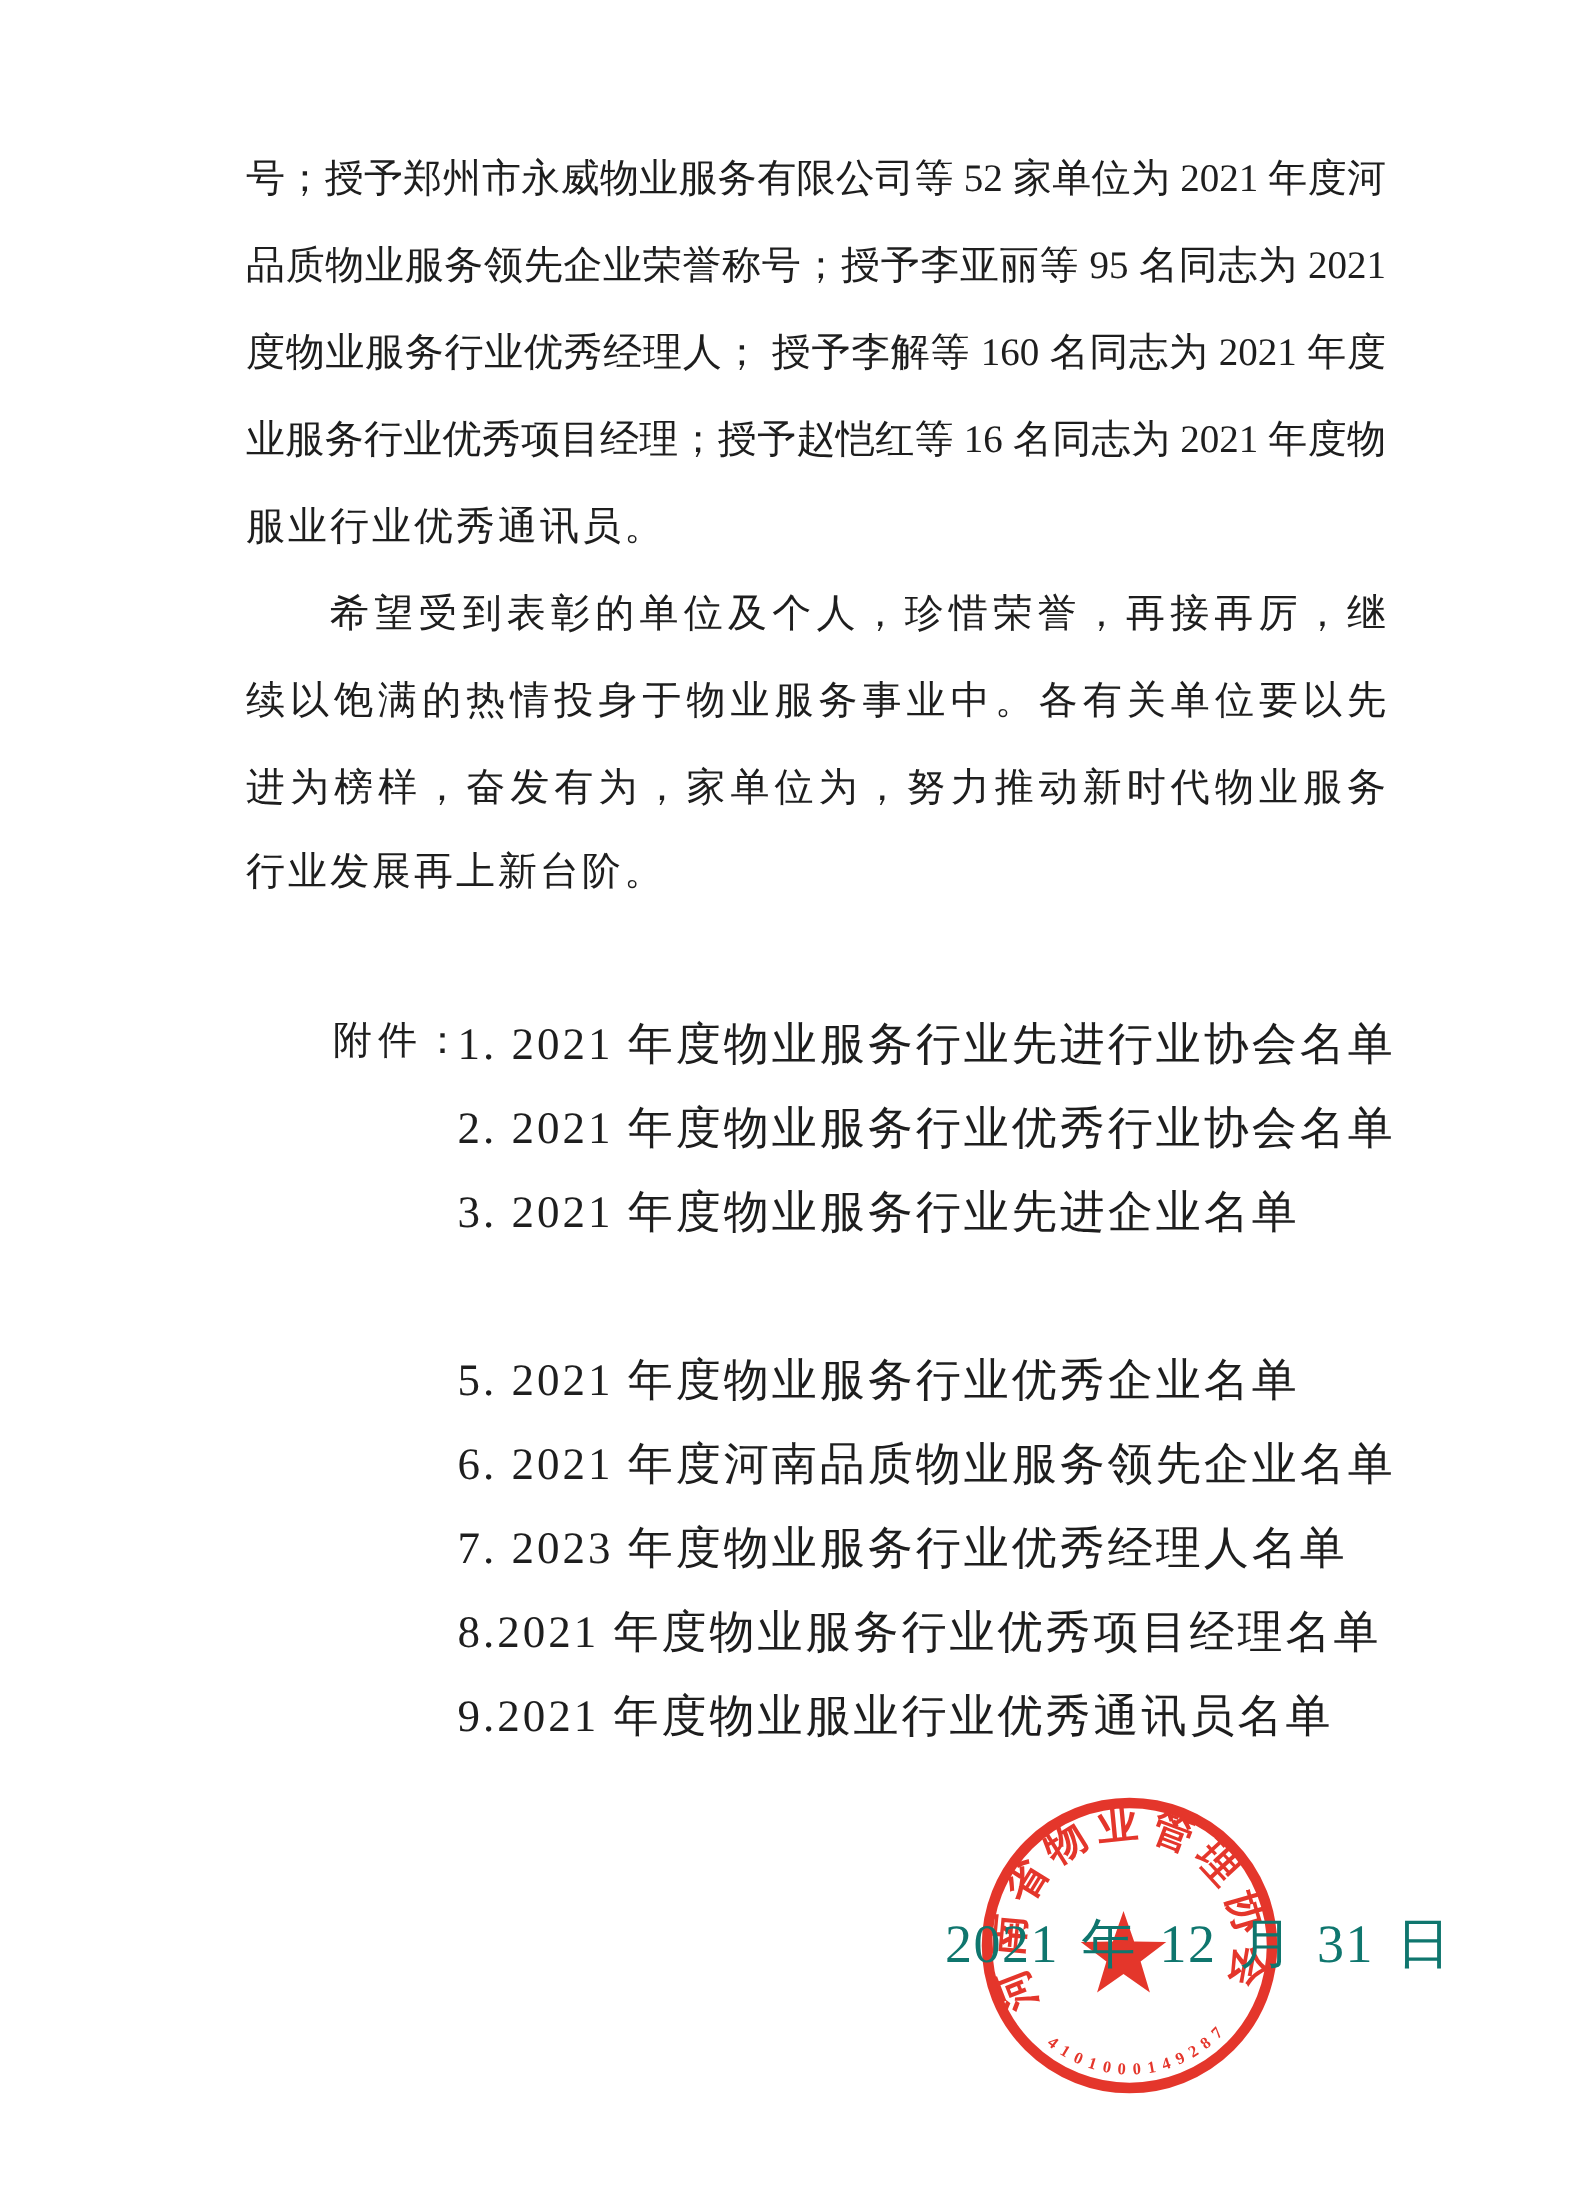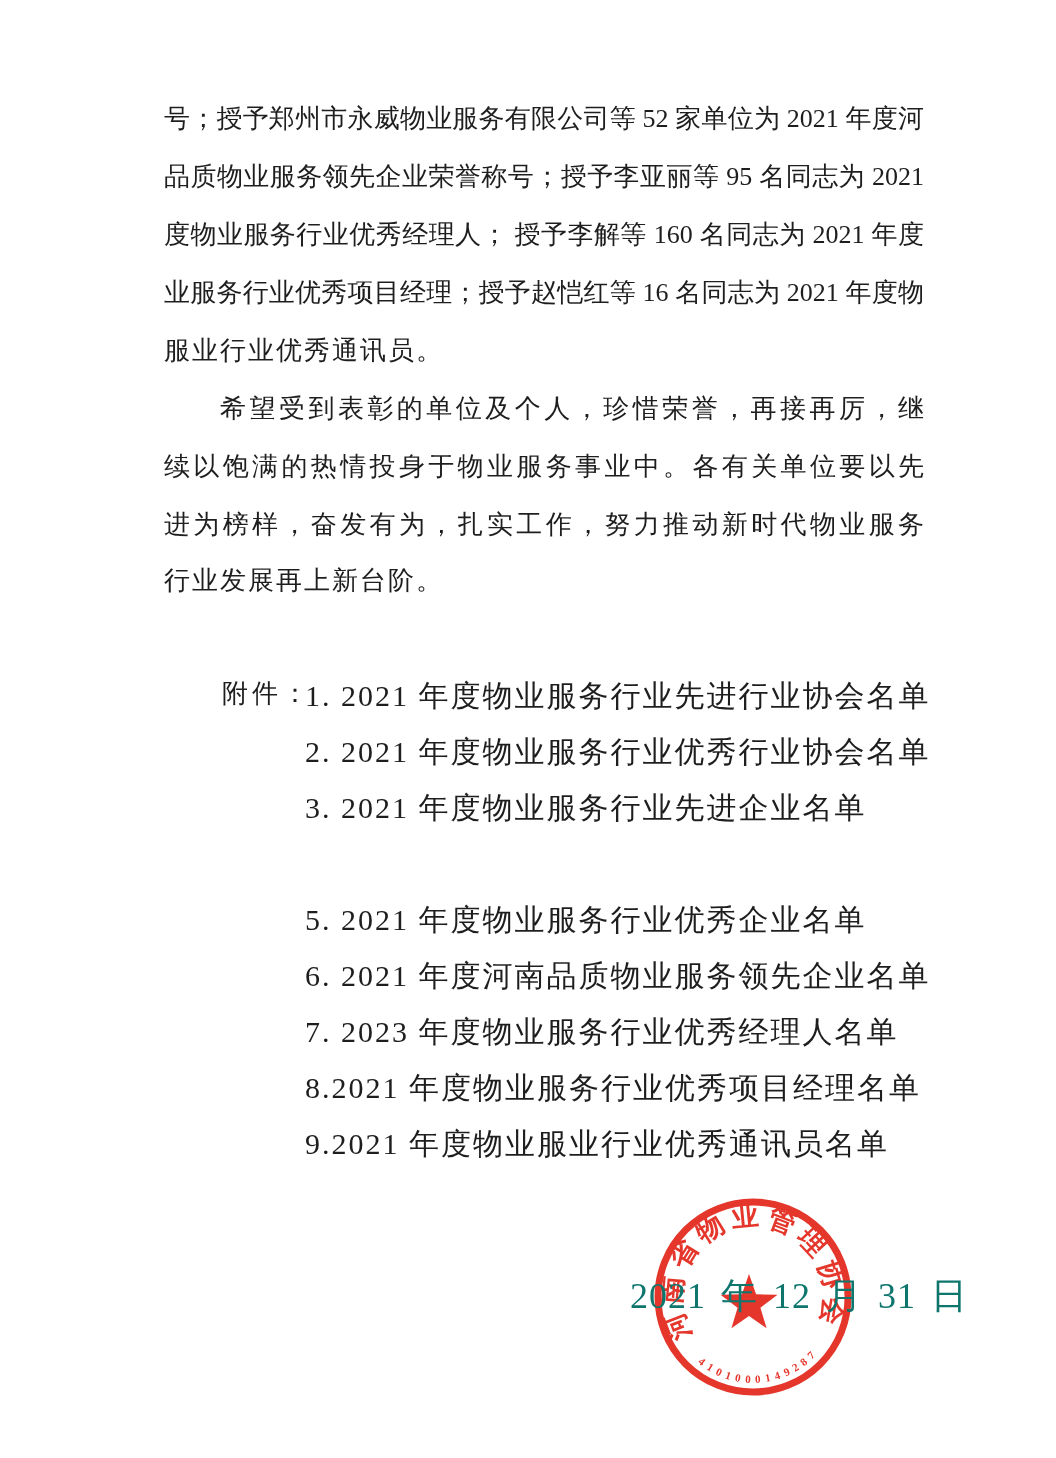--- a/index.html
+++ b/index.html
@@ -48,21 +48,21 @@
 <div class="page">
 
   <div class="bline" style="top:100px">号；授予郑州市永威物业服务有限公司等 52 家单位为 2021 年度河南</div>
   <div class="bline" style="top:158px">品质物业服务领先企业荣誉称号；授予李亚丽等 95 名同志为 2021 年</div>
   <div class="bline" style="top:216px">度物业服务行业优秀经理人； 授予李解等 160 名同志为 2021 年度物</div>
   <div class="bline" style="top:274px">业服务行业优秀项目经理；授予赵恺红等 16 名同志为 2021 年度物业</div>
   <div class="bline short" style="top:332px">服业行业优秀通讯员。</div>
 
   <div class="bline indent" style="top:390px">希望受到表彰的单位及个人，珍惜荣誉，再接再厉，继</div>
   <div class="bline" style="top:448px">续以饱满的热情投身于物业服务事业中。各有关单位要以先</div>
-  <div class="bline" style="top:506px">进为榜样，奋发有为，扎实工作，努力推动新时代物业服务</div>
+  <div class="bline" style="top:506px">进为榜样，奋发有为，家单位为，努力推动新时代物业服务</div>
   <div class="bline short" style="top:562px">行业发展再上新台阶。</div>
 
   <div class="att-label" style="top:676px">附件：</div>
   <div class="att-line" style="top:676px">1. 2021 年度物业服务行业先进行业协会名单</div>
   <div class="att-line" style="top:732px">2. 2021 年度物业服务行业优秀行业协会名单</div>
   <div class="att-line" style="top:788px">3. 2021 年度物业服务行业先进企业名单</div>
   <div class="att-line" style="top:900px">5. 2021 年度物业服务行业优秀企业名单</div>
   <div class="att-line" style="top:956px">6. 2021 年度河南品质物业服务领先企业名单</div>
   <div class="att-line" style="top:1012px">7. 2023 年度物业服务行业优秀经理人名单</div>
   <div class="att-line" style="top:1068px">8.2021 年度物业服务行业优秀项目经理名单</div>

